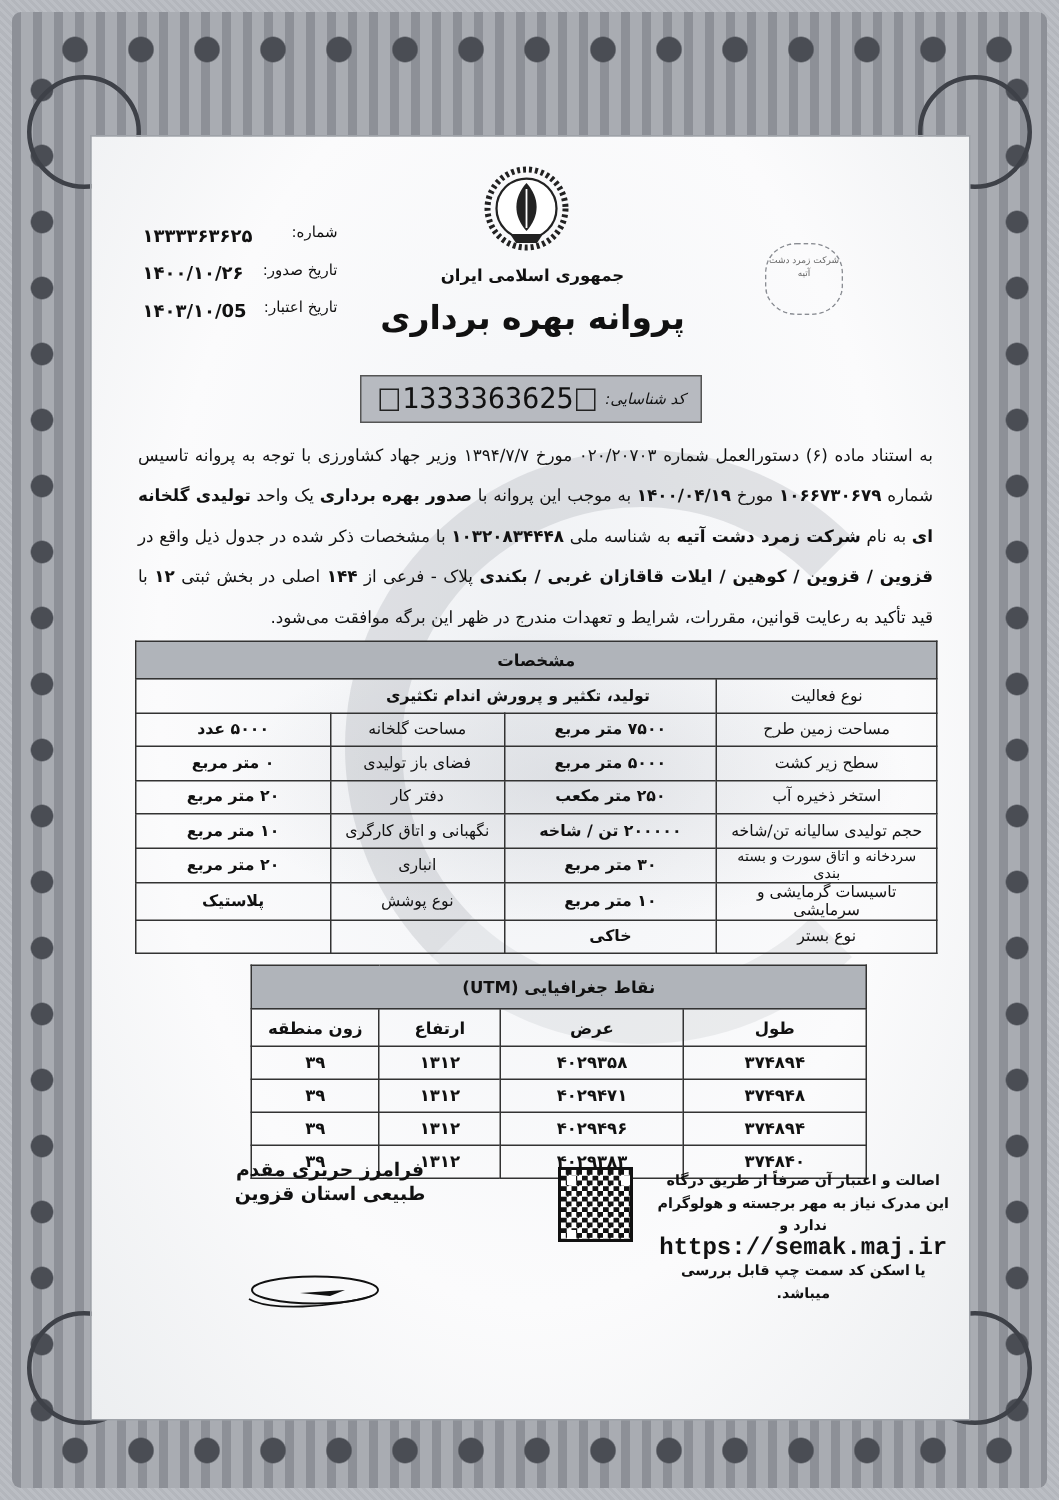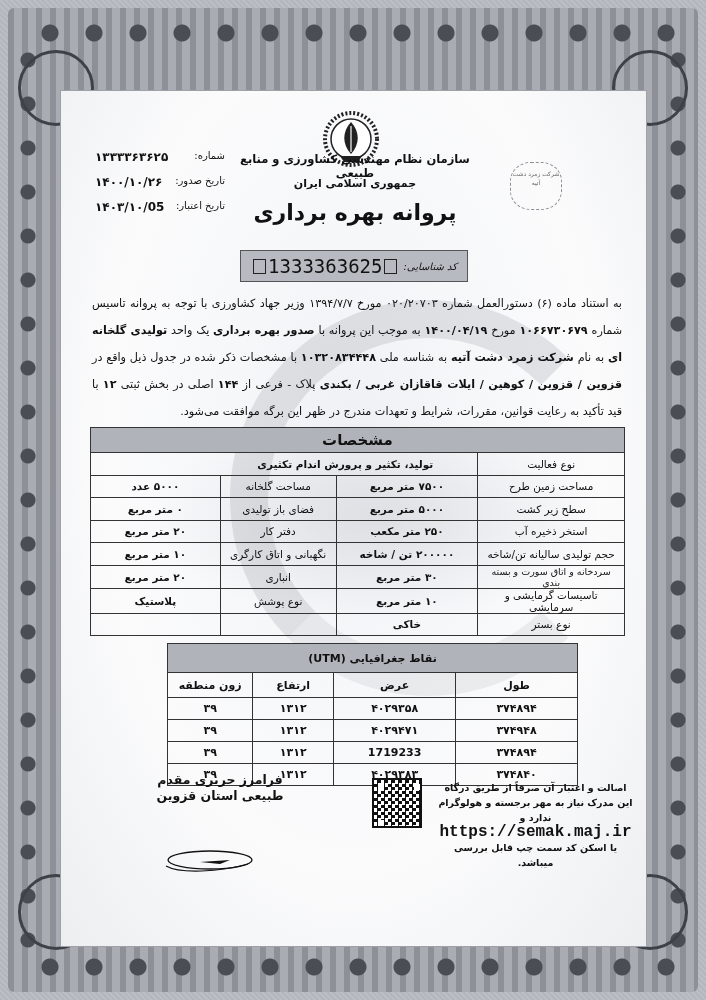--- a/index.html
+++ b/index.html
@@ -49,21 +49,21 @@
   .chk{display:inline-block;width:13px;height:15px;border:1.5px solid #222;box-sizing:border-box;}
 
   
   .para{position:absolute;left:92px;top:290px;width:530px;direction:rtl;text-align:justify;font-size:11.2px;line-height:27px;}
   .para b{font-weight:bold;}
 
   
   table{border-collapse:collapse;direction:rtl;}
   .spec{position:absolute;left:90px;top:427px;width:535px;}
   .spec td,.spec th{border:1px solid #333;font-size:10.5px;text-align:center;height:21.5px;padding:0 4px;}
-  .spec th{background:#b0b4ba;font-weight:bold;height:24px;font-size:15px;}
+  .spec th{background:#b0b4ba;font-weight:bold;height:24px;font-size:11px;}
   .spec td.b{font-weight:bold;}
   .spec td.left{text-align:right;padding-right:44px;}
 
   .utm{position:absolute;left:167px;top:643px;width:411px;}
   .utm td,.utm th{border:1px solid #333;font-size:11px;text-align:center;height:19px;font-weight:bold;}
   .utm th.cap{background:#b0b4ba;height:26px;font-size:11px;}
   .utm tr.hdr td{height:22px;}
 
   
   .signer{position:absolute;left:90px;top:772px;width:260px;text-align:center;font-weight:bold;font-size:12.5px;line-height:16px;direction:rtl;}
@@ -97,21 +97,20 @@
   <div class="watermark"></div>
 
   <svg class="emblem" viewBox="0 0 58 62">
     <circle cx="29" cy="29" r="26" fill="none" stroke="#222" stroke-width="4" stroke-dasharray="2 2"></circle>
     <circle cx="29" cy="29" r="20" fill="#fff" stroke="#222" stroke-width="1.5"></circle>
     <path d="M29 12 C20 22 20 34 29 44 C38 34 38 22 29 12 Z" fill="#222"></path>
     <path d="M29 16 L29 42" stroke="#fff" stroke-width="1.2"></path>
     <path d="M18 46 L40 46 L36 52 L22 52 Z" fill="#222"></path>
   </svg>
 
-  <div class="org1">سازمان نظام مهندسی کشاورزی و منابع طبیعی</div>
   <div class="org2">جمهوری اسلامی ایران</div>
   <div class="title">پروانه بهره برداری</div>
   <div class="stamp"><span>شرکت زمرد دشت آتیه</span></div>
 
   <div class="meta" style="top:150px;">
     <span class="lbl">شماره:</span>
     <span class="val">۱۳۳۳۳۶۳۶۲۵</span>
   </div>
   <div class="meta" style="top:175px;">
     <span class="lbl">تاریخ صدور:</span>
@@ -237,21 +236,21 @@
       <td>۳۹</td>
     </tr>
     <tr>
       <td>۳۷۴۹۴۸</td>
       <td>۴۰۲۹۴۷۱</td>
       <td>۱۳۱۲</td>
       <td>۳۹</td>
     </tr>
     <tr>
       <td>۳۷۴۸۹۴</td>
-      <td>1719233</td>
+      <td>۴۰۲۹۴۹۶</td>
       <td>۱۳۱۲</td>
       <td>۳۹</td>
     </tr>
     <tr>
       <td>۳۷۴۸۴۰</td>
       <td>۴۰۲۹۳۸۳</td>
       <td>۱۳۱۲</td>
       <td>۳۹</td>
     </tr>
   </tbody>

